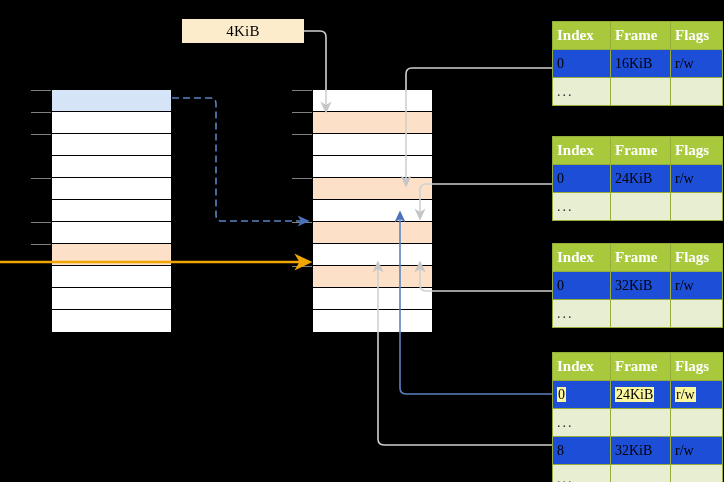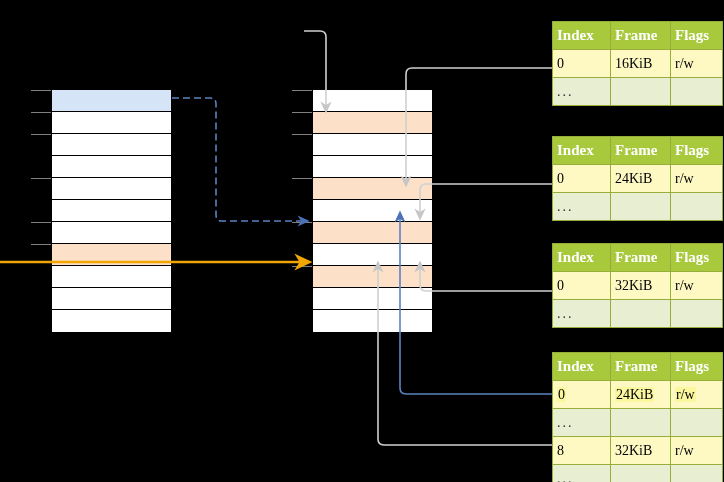--- a/index.html
+++ b/index.html
@@ -50,21 +50,21 @@
 
   
   .tick {
     background: #808080;
     height: 1px;
   }
 
   
   table.ptable {
     border-collapse: collapse;
-    background: #fef9c3;
+    background: #1d4ed8;
     table-layout: fixed;
   }
   table.ptable th,
   table.ptable td {
     border: 1px solid #97ad3a;
     font-size: 14px;
     padding: 1px 4px;
     height: 25px;
     color: #000000;
     text-align: left;
@@ -98,20 +98,21 @@
     left: 0; top: 0;
     width: 724px; height: 482px;
     pointer-events: none;
   }
 </style>
 </head>
 <body>
 
 <div id="stage">
 
+  <div class="abs kib-label" style="left:182px; top:19px; width:122px; height:24px;">4KiB</div>
 
   <div class="abs col" style="left:51px; top:89px; width:121px; height:242px;"></div>
   <div id="left-cells">
       <div class="abs cell blue" style="left: 52px; top: 90px; width: 119px; height: 22px;"></div>
       <div class="abs cell" style="left: 52px; top: 112px; width: 119px; height: 22px;"></div>
       <div class="abs cell" style="left: 52px; top: 134px; width: 119px; height: 22px;"></div>
       <div class="abs cell" style="left: 52px; top: 156px; width: 119px; height: 22px;"></div>
       <div class="abs cell" style="left: 52px; top: 178px; width: 119px; height: 22px;"></div>
       <div class="abs cell" style="left: 52px; top: 200px; width: 119px; height: 22px;"></div>
       <div class="abs cell" style="left: 52px; top: 222px; width: 119px; height: 22px;"></div>

